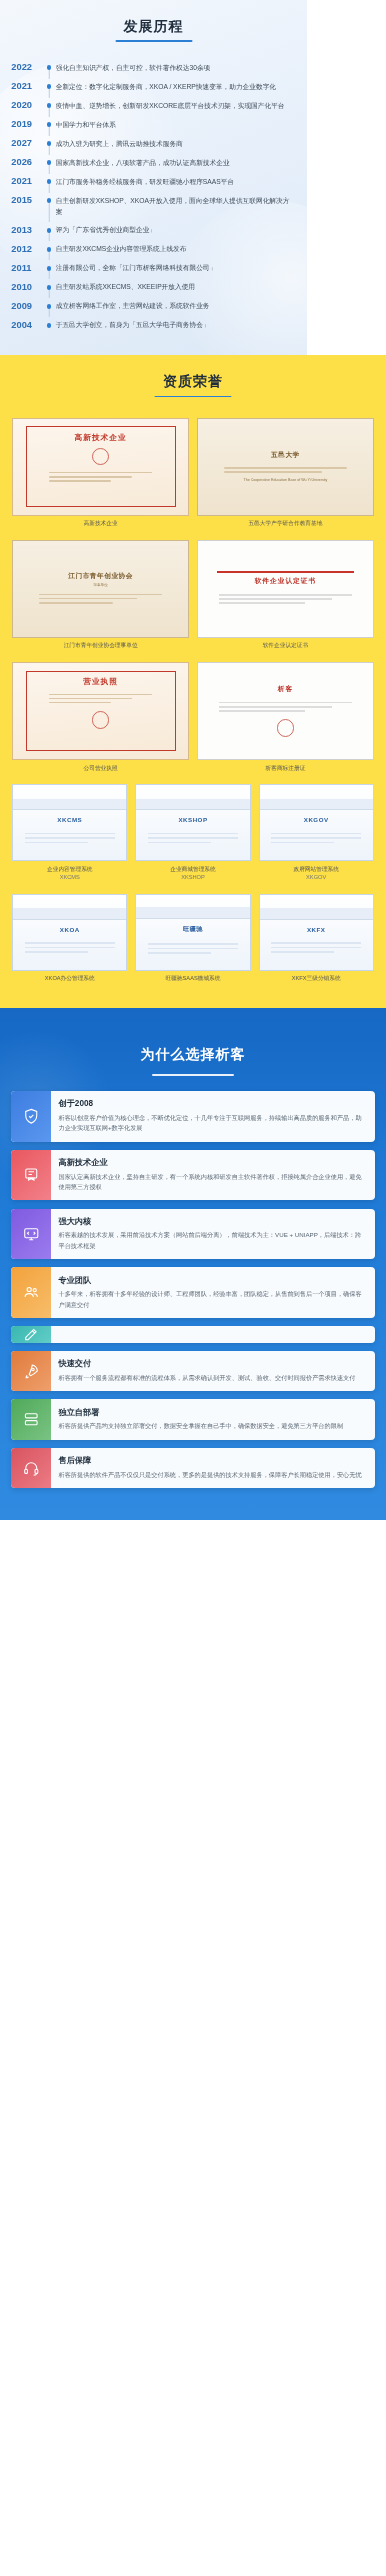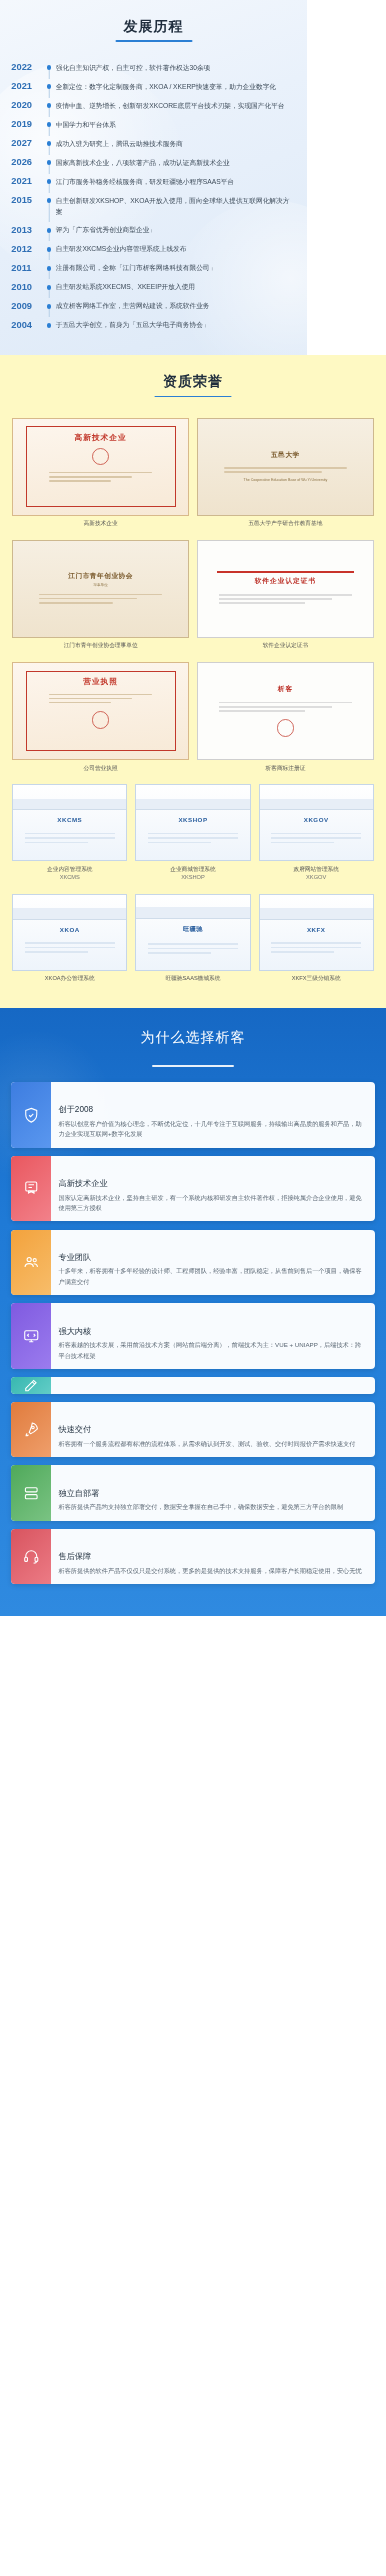--- a/index.html
+++ b/index.html
@@ -107,21 +107,21 @@
     flex: 1;
     font-size: 6.7px;
     line-height: 11.3px;
     color: #3c4a58;
     padding-right: 2.1px;
   }
 
   
   .sec-honor {
     width: 386px;
-    background: #fef9c3;
+    background: #fde047;
     padding: 0 0 18.5px;
   }
   .sec-honor .sec-title { color: #1f2d3d; }
 
   .cert-grid {
     display: flex;
     flex-wrap: wrap;
     padding: 2.1px 8.2px 0;
   }
   .cert-cell {
@@ -223,22 +223,22 @@
   }
   .sec-why:before {
     content:"";
     position:absolute; left:-41px; top:20.6px;
     width: 155px; height: 155px; border-radius:50%;
     background: radial-gradient(circle,rgba(255,255,255,.10),rgba(255,255,255,0) 70%);
   }
   .why-title-wrap { text-align:center; padding: 20.6px 0 15.5px; position: relative; z-index:2;}
   .why-title {
     display:inline-block;
-    font-size: 14px; font-weight: normal; color:#ffffff; letter-spacing: 1px;
-    padding-bottom: 20px; position: relative;
+    font-size: 14px; font-weight: bold; color:#ffffff; letter-spacing: 1px;
+    padding-bottom: 12px; position: relative; margin-top: 17px;
   }
   .why-title .bar {
     position:absolute; left:50%; transform:translateX(-50%); bottom:0;
     width: 82px; height:1.5px; background:#ffffff; opacity:.9; border-radius:1px;
   }
   .why-list { padding: 0 11.3px; position: relative; z-index:2;}
   .why-card {
     display:flex;
     background: rgba(255,255,255,.97);
     border-radius: 4.1px;
@@ -247,21 +247,21 @@
     box-shadow: 0 1.5px 5.2px rgba(0,0,0,.12);
   }
   .why-icon {
     flex: 0 0 40px;
     display:flex; align-items:center; justify-content:center;
     color:#fff;
   }
   .why-icon svg { width: 16.5px; height: 16.5px; }
   .why-body { flex:1; padding: 7.2px 8.2px 8.2px 7.2px; }
   .why-h {
-    font-size: 8.2px; font-weight:normal; color:#1e2d3c; margin-bottom: 3.6px; margin-top: 15px;
+    font-size: 8.2px; font-weight:bold; color:#1e2d3c; margin-bottom: 3.6px;
   }
   .why-p {
     font-size: 6.2px; line-height: 10.3px; color:#5a6773;
   }
 </style>
 </head>
 <body>
 
 <section class="sec-history">
   <div class="sec-title-wrap">
@@ -597,49 +597,49 @@
             <path d="M8 7h8M8 11h5"></path>
           </svg>
       </div>
       <div class="why-body">
         <div class="why-h">高新技术企业</div>
         <div class="why-p">国家认定高新技术企业，坚持自主研发，有一个系统内核和研发自主软件著作权，拒接纯属介合企业使用，避免使用第三方授权</div>
       </div>
     </div>
 
     <div class="why-card">
+      <div class="why-icon" style="background:linear-gradient(135deg,#7f5ae0,#9b7cee)">
+        <svg viewBox="0 0 24 24" fill="none" stroke="#fff" stroke-width="1.6">
+            <rect x="2.5" y="4" width="19" height="13" rx="2"></rect>
+            <path d="M9 20h6M12 17v3"></path>
+            <path d="M8.5 8.5L6.5 10.5l2 2M15.5 8.5l2 2-2 2"></path>
+          </svg>
+      </div>
+      <div class="why-body">
+        <div class="why-h">强大内核</div>
+        <div class="why-p">析客素越的技术发展，采用前沿技术方案（网站前后端分离），前端技术为主：VUE + UNIAPP，后端技术：跨平台技术框架</div>
+      </div>
+    </div>
+
+    <div class="why-card">
       <div class="why-icon" style="background:linear-gradient(135deg,#f3a23c,#f7bd6a)">
         <svg viewBox="0 0 24 24" fill="none" stroke="#fff" stroke-width="1.6">
             <circle cx="9" cy="8" r="3"></circle>
             <circle cx="17" cy="9" r="2.3"></circle>
             <path d="M3 19c0-3.3 2.7-5 6-5s6 1.7 6 5"></path>
             <path d="M15.5 14.2c3 .2 5.5 1.6 5.5 4.8"></path>
           </svg>
       </div>
       <div class="why-body">
         <div class="why-h">专业团队</div>
         <div class="why-p">十多年来，析客拥有十多年经验的设计师、工程师团队，经验丰富，团队稳定，从售前到售后一个项目，确保客户满意交付</div>
       </div>
     </div>
 
     <div class="why-card">
-      <div class="why-icon" style="background:linear-gradient(135deg,#7f5ae0,#9b7cee)">
-        <svg viewBox="0 0 24 24" fill="none" stroke="#fff" stroke-width="1.6">
-            <rect x="2.5" y="4" width="19" height="13" rx="2"></rect>
-            <path d="M9 20h6M12 17v3"></path>
-            <path d="M8.5 8.5L6.5 10.5l2 2M15.5 8.5l2 2-2 2"></path>
-          </svg>
-      </div>
-      <div class="why-body">
-        <div class="why-h">强大内核</div>
-        <div class="why-p">析客素越的技术发展，采用前沿技术方案（网站前后端分离），前端技术为主：VUE + UNIAPP，后端技术：跨平台技术框架</div>
-      </div>
-    </div>
-
-    <div class="why-card">
       <div class="why-icon" style="background:linear-gradient(135deg,#38b7b0,#62cdc7)">
         <svg viewBox="0 0 24 24" fill="none" stroke="#fff" stroke-width="1.6">
             <path d="M4 16.5L15.5 5l3.5 3.5L7.5 20H4v-3.5z"></path>
             <path d="M13.5 7l3.5 3.5"></path>
           </svg>
       </div>
     </div>
 
     <div class="why-card">
       <div class="why-icon" style="background:linear-gradient(135deg,#e07b3c,#ef9f6c)">

